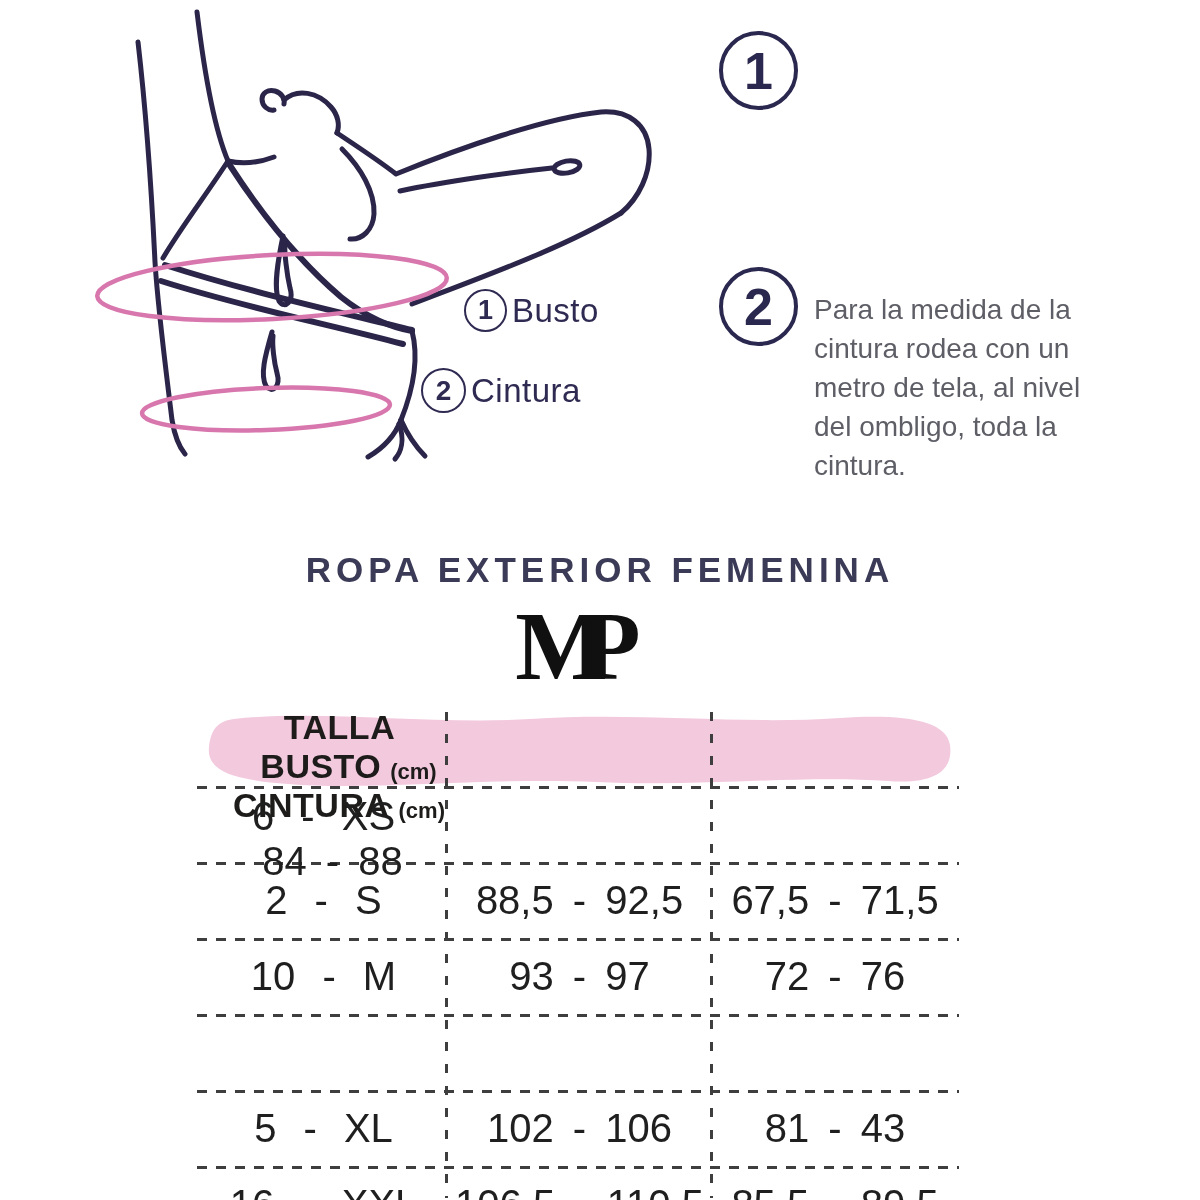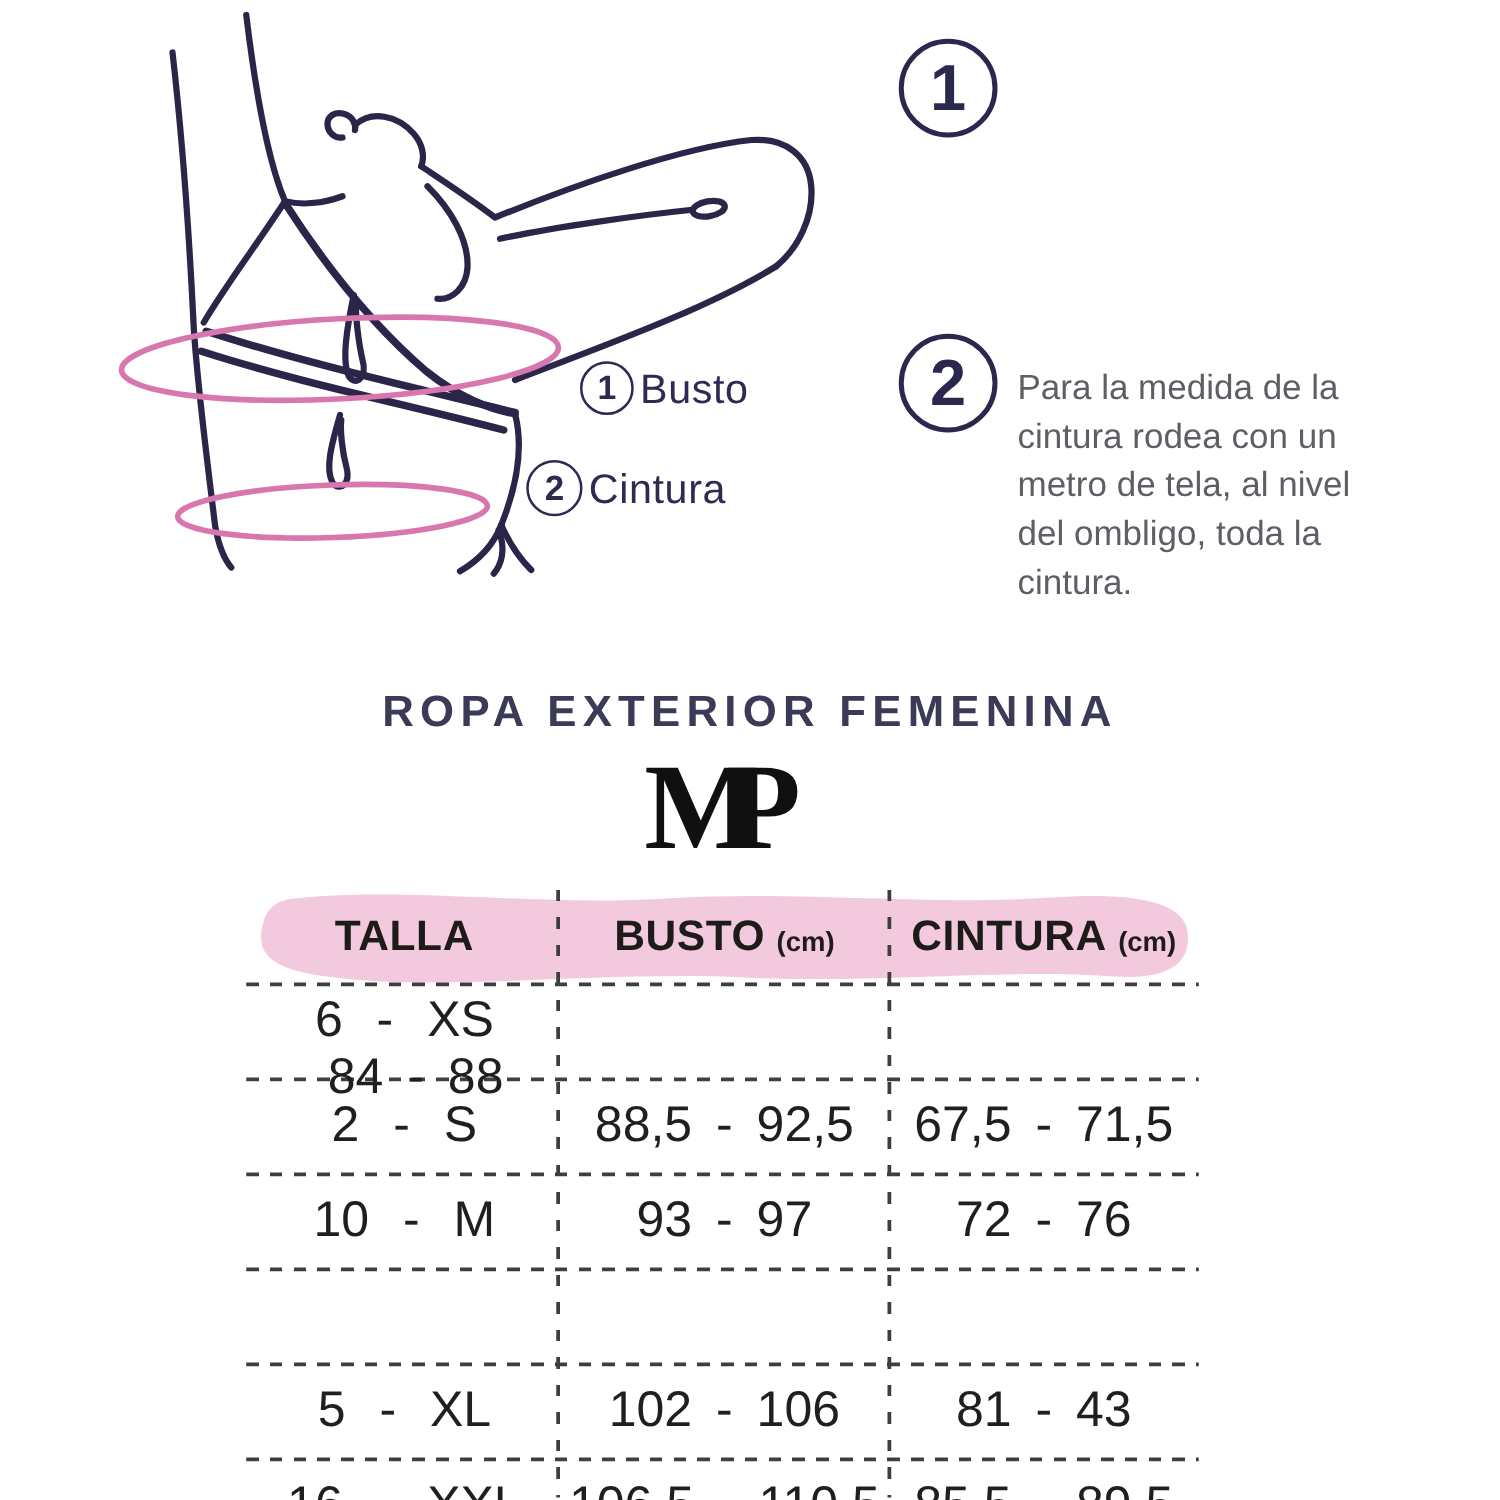--- a/index.html
+++ b/index.html
@@ -45,21 +45,21 @@
   .logo-inner {
     display:inline-block; transform:translateX(-22px);
     font-family:"Liberation Serif", serif; font-weight:700; color:#101010;
     font-size:98px; line-height:1;
   }
   .logo-inner .p { margin-left:-27px; }
 
   
   .size-table { position:absolute; left:200px; top:706px; width:758px; height:494px; }
   .blob-svg { position:absolute; left:0; top:1px; }
-  .thead { position:absolute; left:0; top:2px; width:758px; height:82px; display:flex; }
+  .thead { position:absolute; left:16px; top:2px; width:758px; height:82px; display:flex;flex-direction:column; }
   .th {
     display:flex; align-items:center; justify-content:center;
     font-weight:700; font-size:34px; color:#1d1c1a; letter-spacing:0.5px;
   }
   .th .unit { font-size:22px; margin-left:9px; transform:translateY(5px); letter-spacing:0; }
   .c0 { width:247px; } .c1 { width:265px; } .c2 { width:246px; }
   .vline {
     position:absolute; top:6px; height:486px; width:3px;
     background:repeating-linear-gradient(180deg,#3e3e3e 0 9px,transparent 9px 22px);
   }

